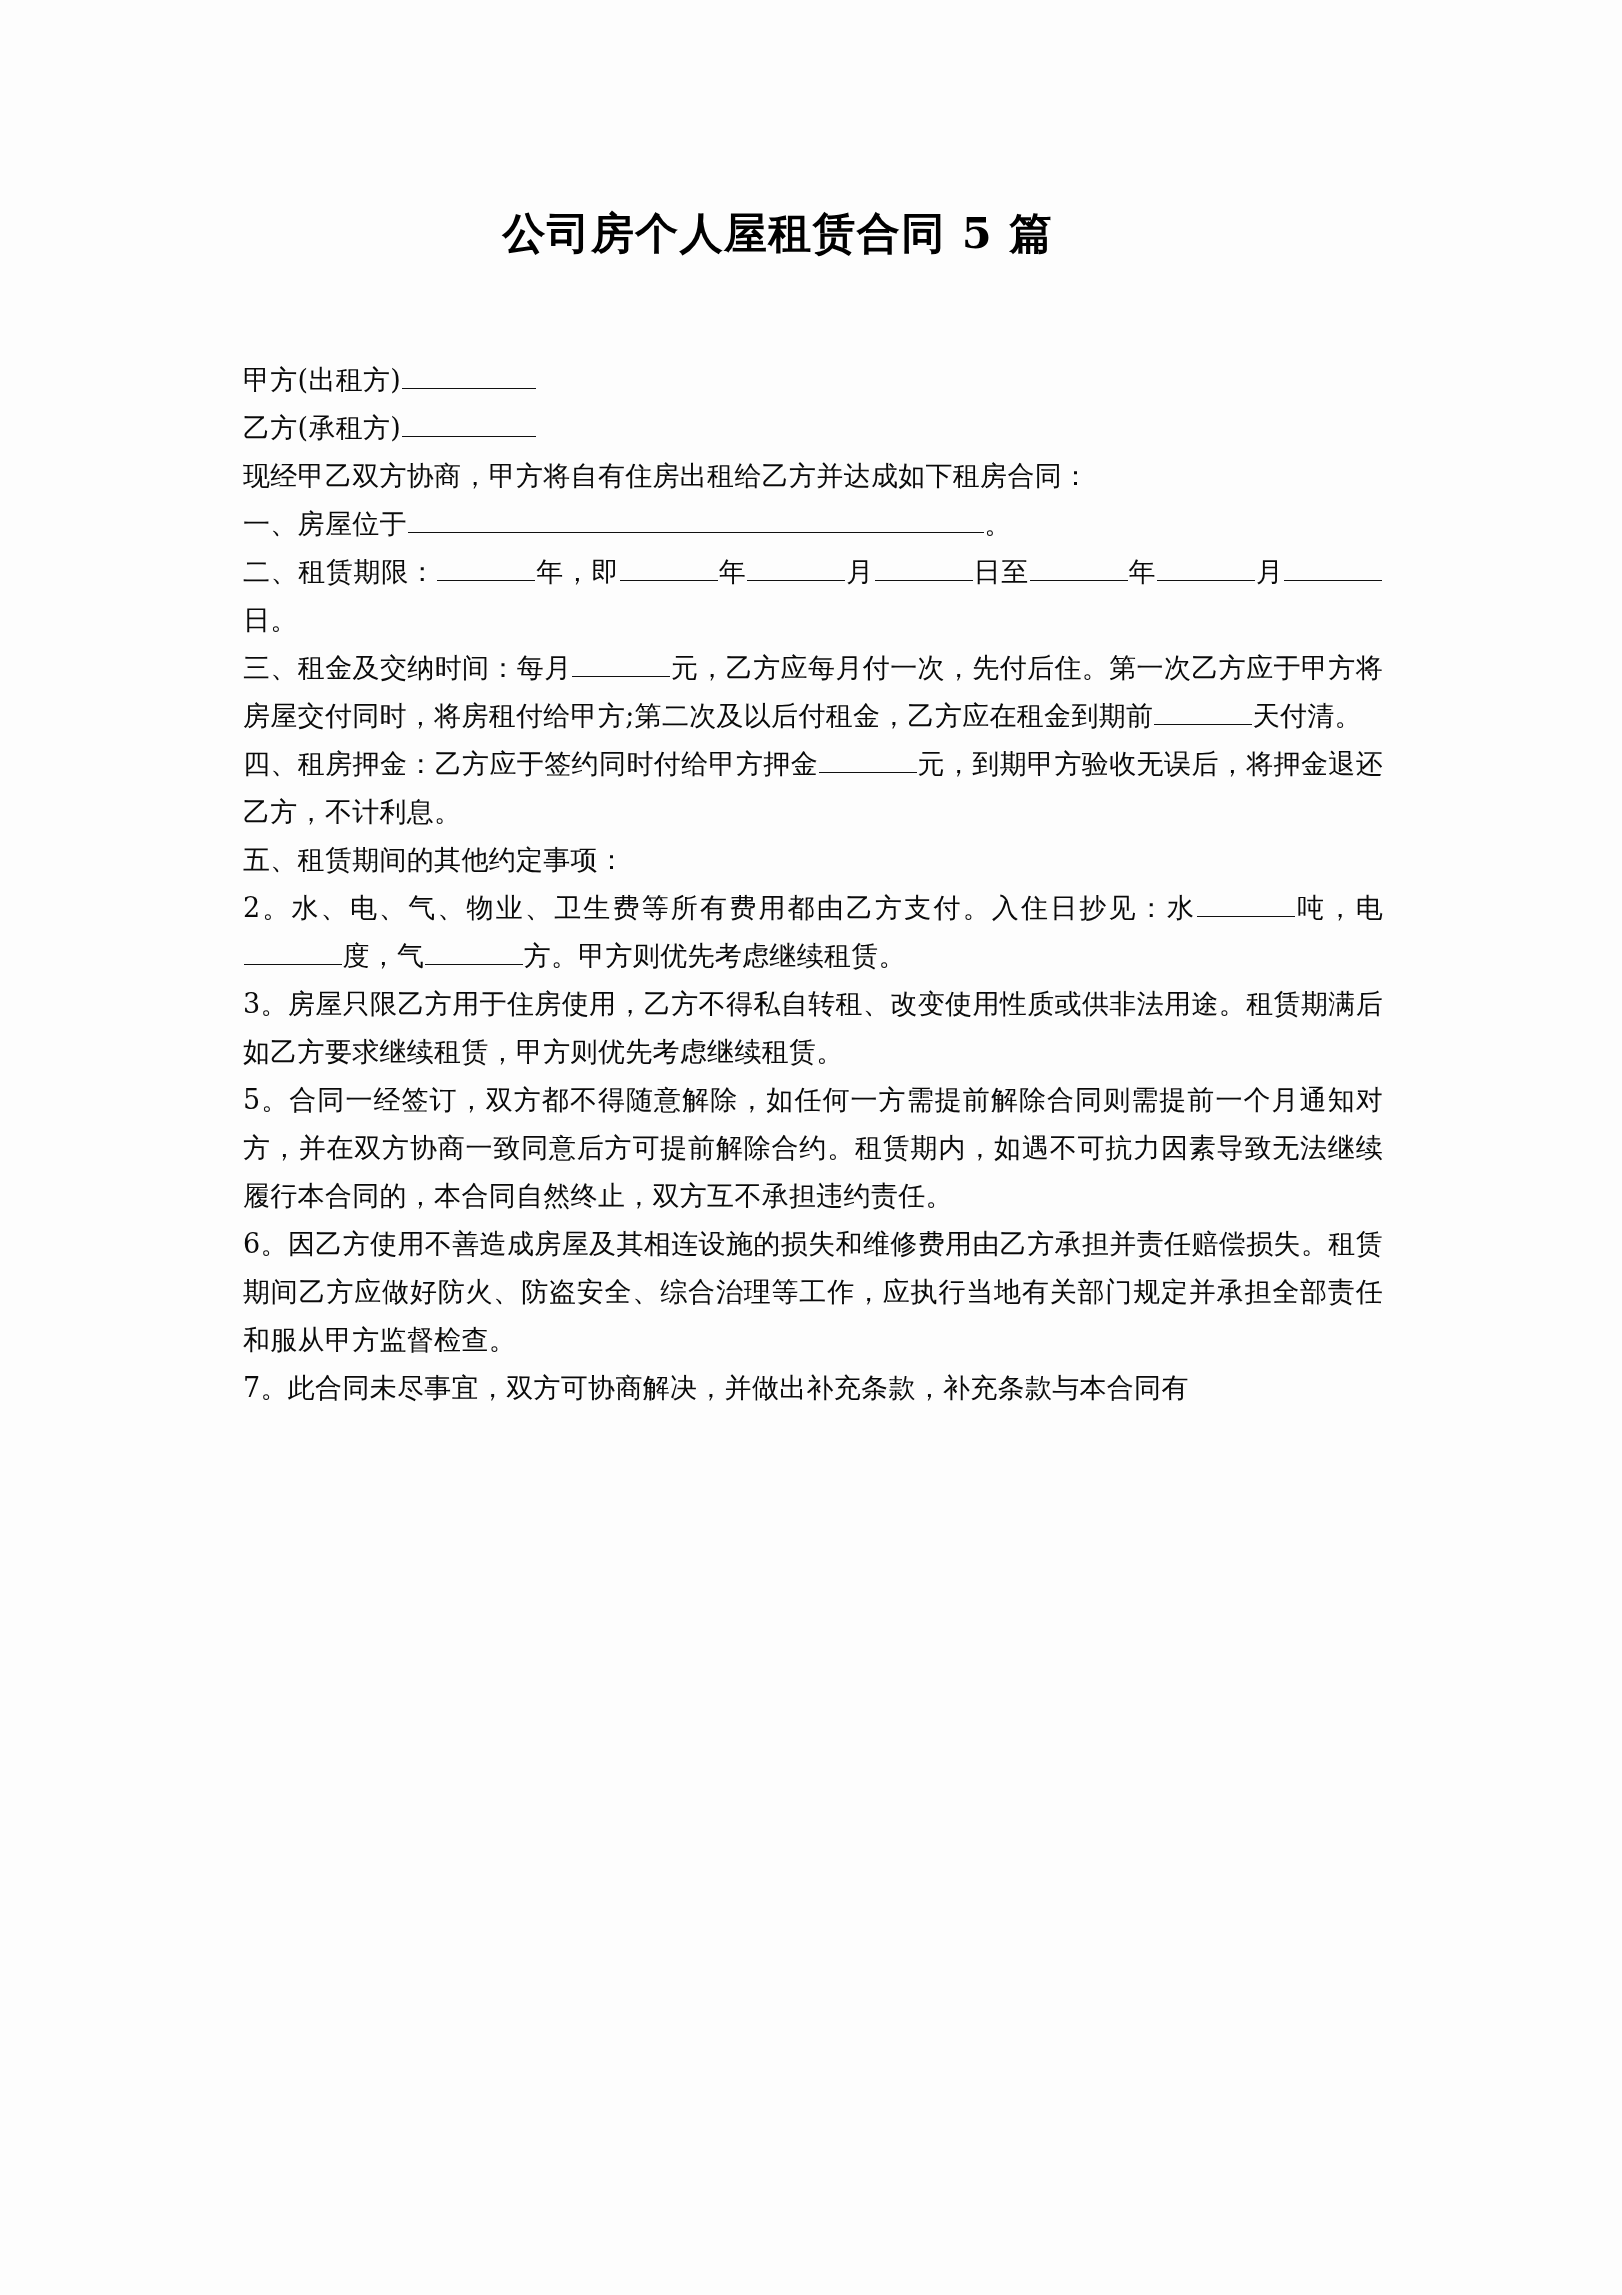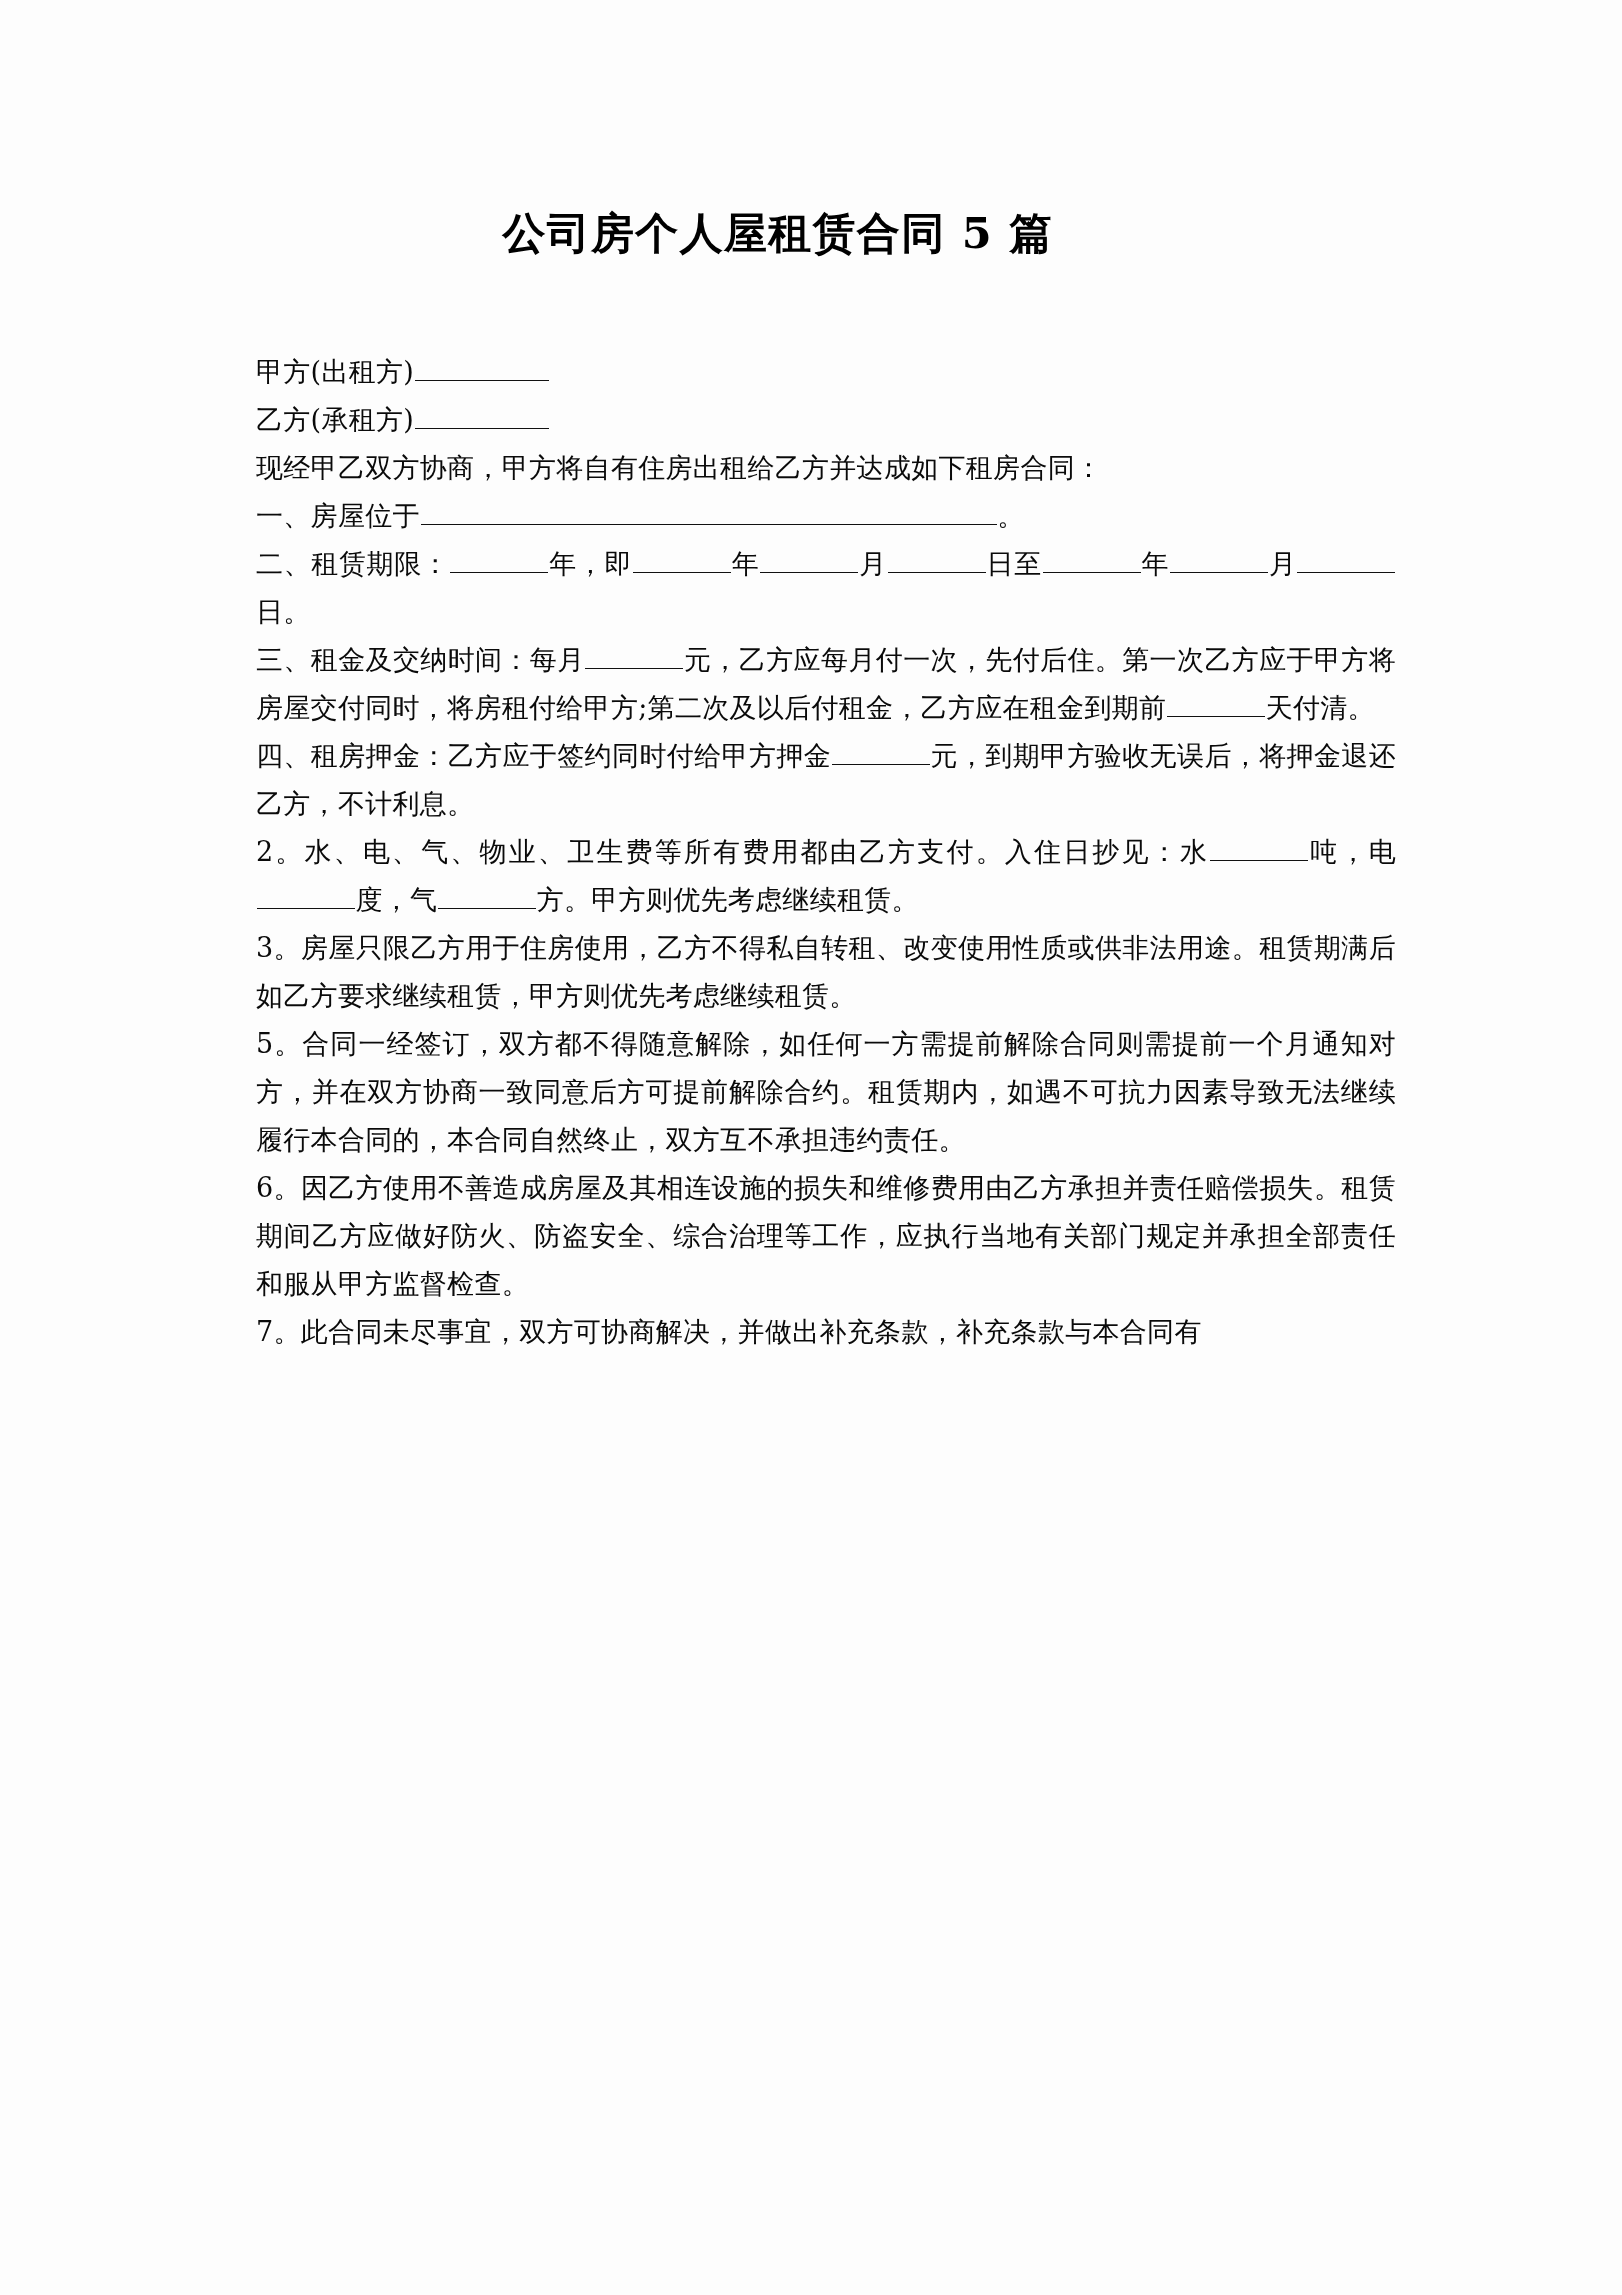--- a/index.html
+++ b/index.html
@@ -28,23 +28,22 @@
     font-size: 43px;
     font-weight: bold;
     line-height: 1.35;
     letter-spacing: 1.3px;
     color: #000000;
     font-family: "DejaVu Serif", "Liberation Serif", serif;
   }
   .body-block {
     position: absolute;
     left: 243px;
-    top: 348px;
+    top: 356px;
     width: 1140px;
-    margin-left: 13px;
   }
   .para {
     font-size: 27px;
     line-height: 48px;
     color: #0a0a0a;
     text-align: justify;
     text-justify: inter-character;
     margin: 0;
     letter-spacing: 0.3px;
     word-break: break-all;
@@ -77,20 +76,21 @@
     <p class="para">现经甲乙双方协商，甲方将自有住房出租给乙方并达成如下租房合同：</p>
 
     <p class="para"><span>一、房屋位于</span><span class="blank b-addr"></span><span>。</span></p>
 
     <p class="para"><span>二、租赁期限：</span><span class="blank b-md"></span><span>年，即</span><span class="blank b-md"></span><span>年</span><span class="blank b-md"></span><span>月</span><span class="blank b-md"></span><span>日至</span><span class="blank b-md"></span><span>年</span><span class="blank b-md"></span><span>月</span><span class="blank b-md"></span><span>日。</span></p>
 
     <p class="para"><span>三、租金及交纳时间：每月</span><span class="blank b-md"></span><span>元，乙方应每月付一次，先付后住。第一次乙方应于甲方将房屋交付同时，将房租付给甲方;第二次及以后付租金，乙方应在租金到期前</span><span class="blank b-md"></span><span>天付清。</span></p>
 
     <p class="para"><span>四、租房押金：乙方应于签约同时付给甲方押金</span><span class="blank b-md"></span><span>元，到期甲方验收无误后，将押金退还乙方，不计利息。</span></p>
 
+    <p class="para">五、租赁期间的其他约定事项：</p>
 
 
     <p class="para"><span>2。水、电、气、物业、卫生费等所有费用都由乙方支付。入住日抄见：水</span><span class="blank b-md"></span><span>吨，电</span><span class="blank b-md"></span><span>度，气</span><span class="blank b-md"></span><span>方。甲方则优先考虑继续租赁。</span></p>
 
     <p class="para">3。房屋只限乙方用于住房使用，乙方不得私自转租、改变使用性质或供非法用途。租赁期满后如乙方要求继续租赁，甲方则优先考虑继续租赁。</p>
 
 
     <p class="para">5。合同一经签订，双方都不得随意解除，如任何一方需提前解除合同则需提前一个月通知对方，并在双方协商一致同意后方可提前解除合约。租赁期内，如遇不可抗力因素导致无法继续履行本合同的，本合同自然终止，双方互不承担违约责任。</p>
 
     <p class="para">6。因乙方使用不善造成房屋及其相连设施的损失和维修费用由乙方承担并责任赔偿损失。租赁期间乙方应做好防火、防盗安全、综合治理等工作，应执行当地有关部门规定并承担全部责任和服从甲方监督检查。</p>

